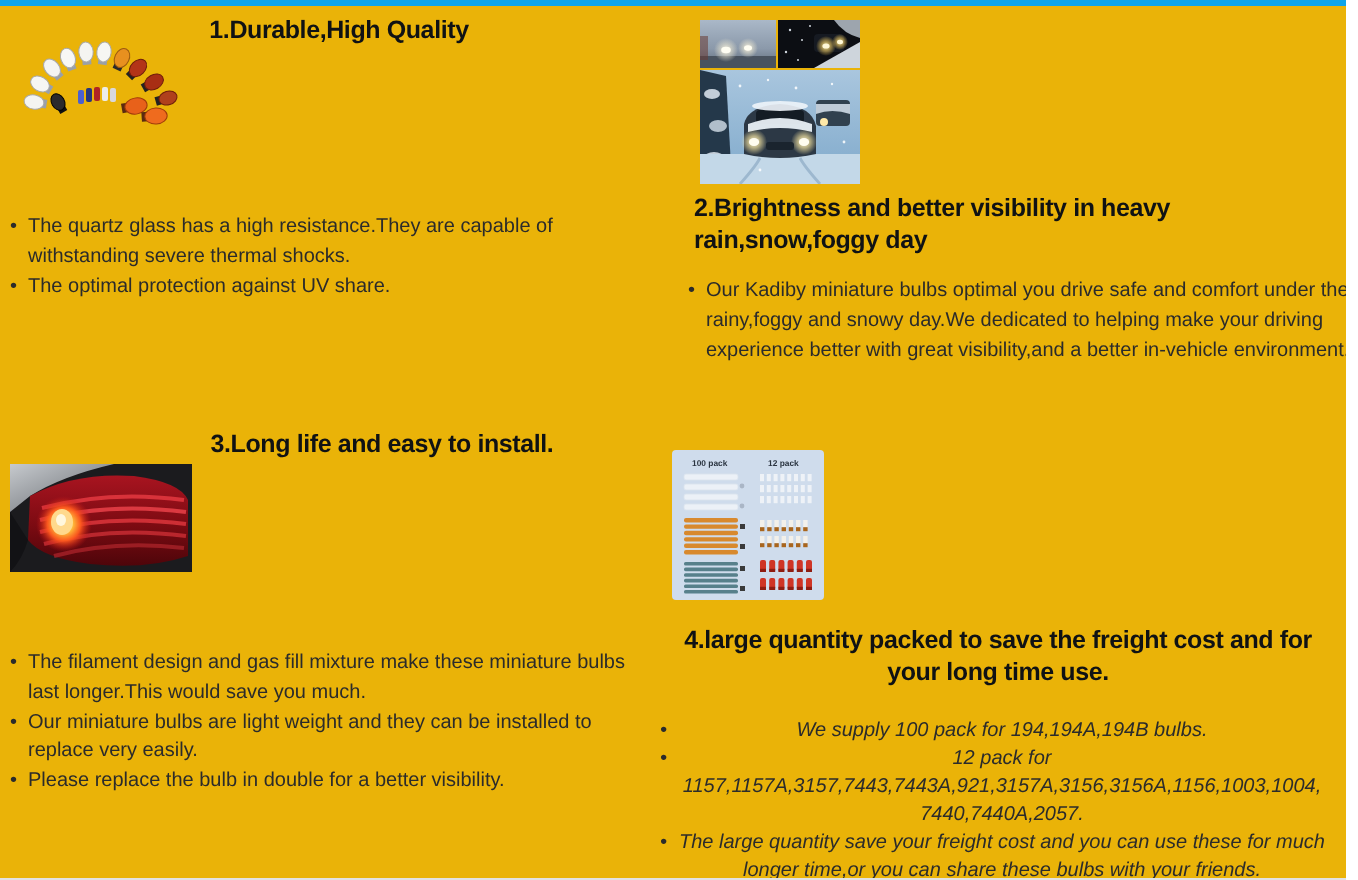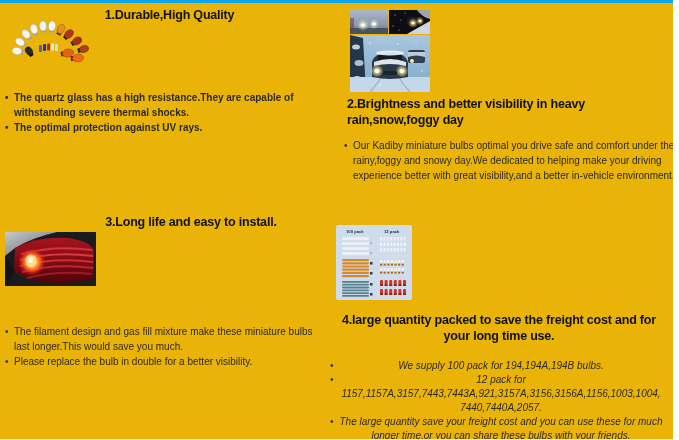--- a/index.html
+++ b/index.html
@@ -27,21 +27,21 @@
   ul.bullets li {
     position:relative; padding-left:10px;
     font-size:10px; line-height:14.8px; color:#2b2b2b;
     overflow-wrap:anywhere;
   }
   #sec4 ul.bullets li { line-height:14px; }
   ul.bullets li::before {
     content:"\2022"; position:absolute; left:1px; top:0;
     font-size:10px; color:#2b2b2b;
   }
-  #s1-bullets { left:4px; top:88px; width:300px;font-weight:bold; }
+  #s1-bullets { left:4px; top:104px; width:300px; }
   #s2-bullets { left:4px; top:136px; width:334px; }
   #s3-bullets { left:4px; top:116px; width:322px; }
   #s4-bullets { left:4px; top:146px; width:334px;font-style:italic; }
 
   #s1-title { top:4px; left:0; }
   #s2-title { top:93px; left:8px; width:332px; }
   #s3-title { top:5px; left:0;padding-left:43px; }
   #s4-title { top:99px; left:8px; width:332px; }
 
   #bulbs-img   { left:8px;  top:17px; }
@@ -119,21 +119,21 @@
           <ellipse rx="4" ry="5.6" fill="#e8611a" stroke="#a03c0a" stroke-width="0.5"></ellipse>
         </g>
       <g transform="translate(70,38) rotate(86)">
           <rect x="-2.4" y="4" width="4.8" height="3.2" fill="#5a2a10"></rect>
           <ellipse rx="4" ry="5.6" fill="#ef6b1e" stroke="#a03c0a" stroke-width="0.5"></ellipse>
         </g>
     </svg>
 
     <ul class="bullets" id="s1-bullets">
       <li>The quartz glass has a high resistance.They are capable of withstanding severe thermal shocks.</li>
-      <li>The optimal protection against UV rays.</li>
+      <li>The optimal protection against UV share.</li>
     </ul>
   </div>
 
   <div class="section" id="sec2">
     <div class="abs" id="collage">
       <div class="row">
         <svg width="38" height="24" viewBox="0 0 38 24">
           <defs>
             <linearGradient id="fogbg" x1="0" y1="0" x2="0" y2="1">
               <stop offset="0" stop-color="#aab8c8"></stop>
@@ -255,20 +255,21 @@
       <path d="M17,40 Q50,31 88,36" stroke="#d8333a" stroke-width="2" fill="none" opacity="0.7"></path>
       <path d="M22,46 Q52,38 87,42" stroke="#c02c32" stroke-width="2" fill="none" opacity="0.6"></path>
       <circle cx="27" cy="30" r="14" fill="url(#bulbglow)"></circle>
       <ellipse cx="26" cy="29" rx="5.5" ry="6.5" fill="#ffd98c"></ellipse>
       <ellipse cx="25.5" cy="28" rx="2.5" ry="3" fill="#fff7dd"></ellipse>
       <path d="M0,24 L9,38 Q6,48 0,54 Z" fill="#121215"></path>
     </svg>
 
     <ul class="bullets" id="s3-bullets">
       <li>The filament design and gas fill mixture make these miniature bulbs last longer.This would save you much.</li>
+      <li>Our miniature bulbs are light weight and they can be installed to replace very easily.</li>
       <li>Please replace the bulb in double for a better visibility.</li>
     </ul>
   </div>
 
   <div class="section" id="sec4">
     <svg class="abs" id="packchart-img" width="76" height="75" viewBox="0 0 76 75">
       <rect width="76" height="75" rx="2" fill="#cfdcec"></rect>
       <text x="10" y="8" font-size="4.2" font-weight="bold" fill="#2a3440">100 pack</text>
       <text x="48" y="8" font-size="4.2" font-weight="bold" fill="#2a3440">12 pack</text>
 

